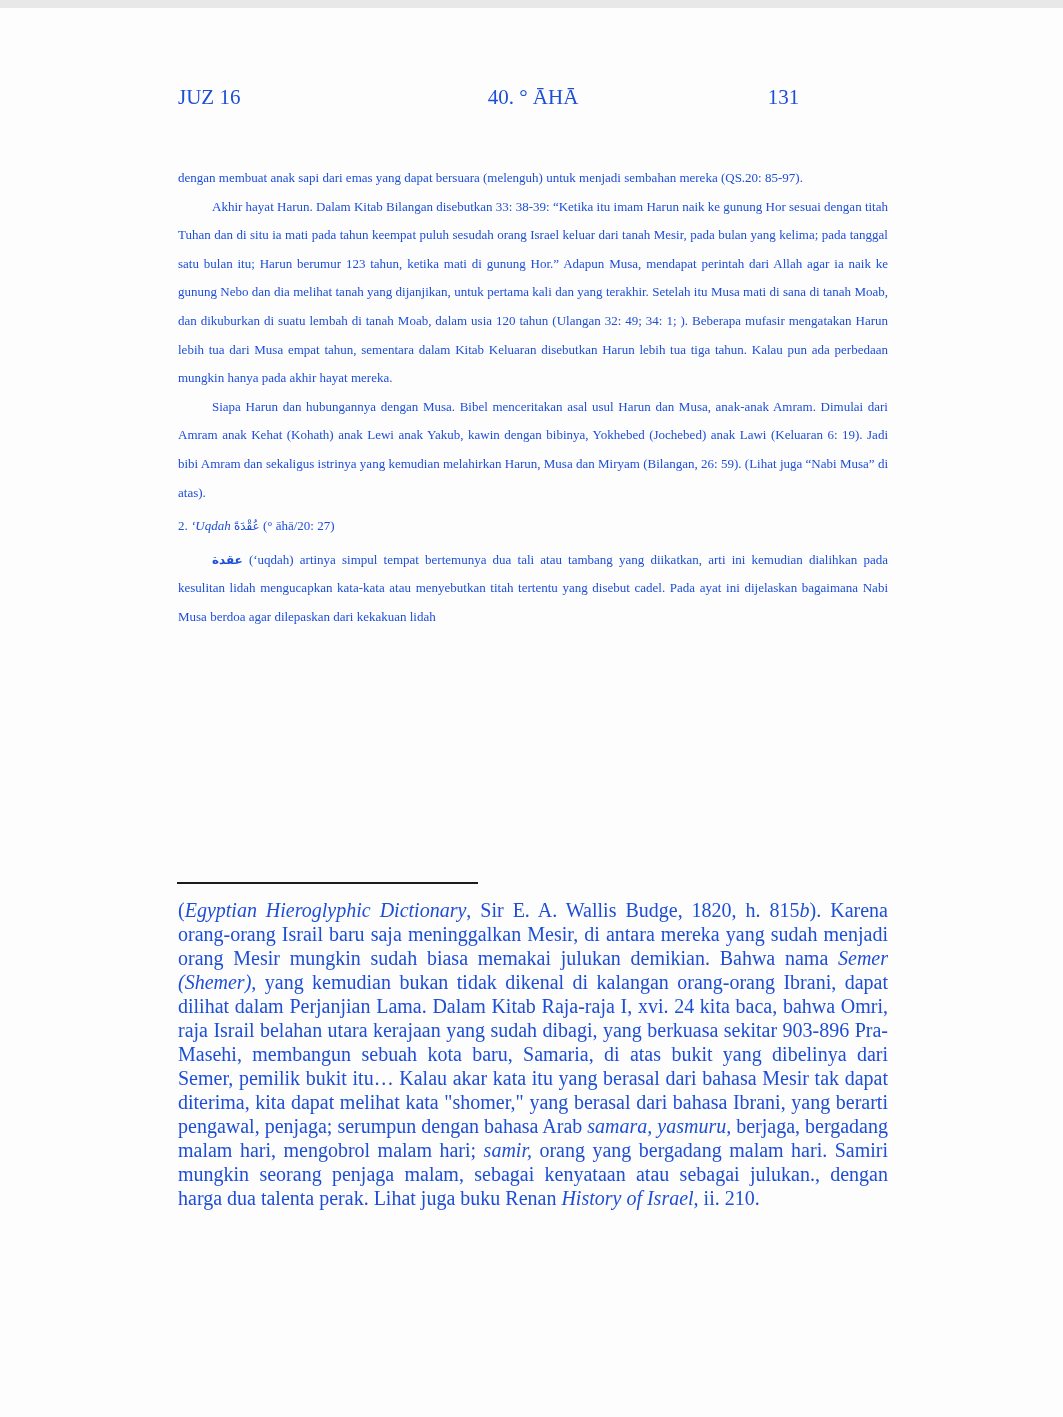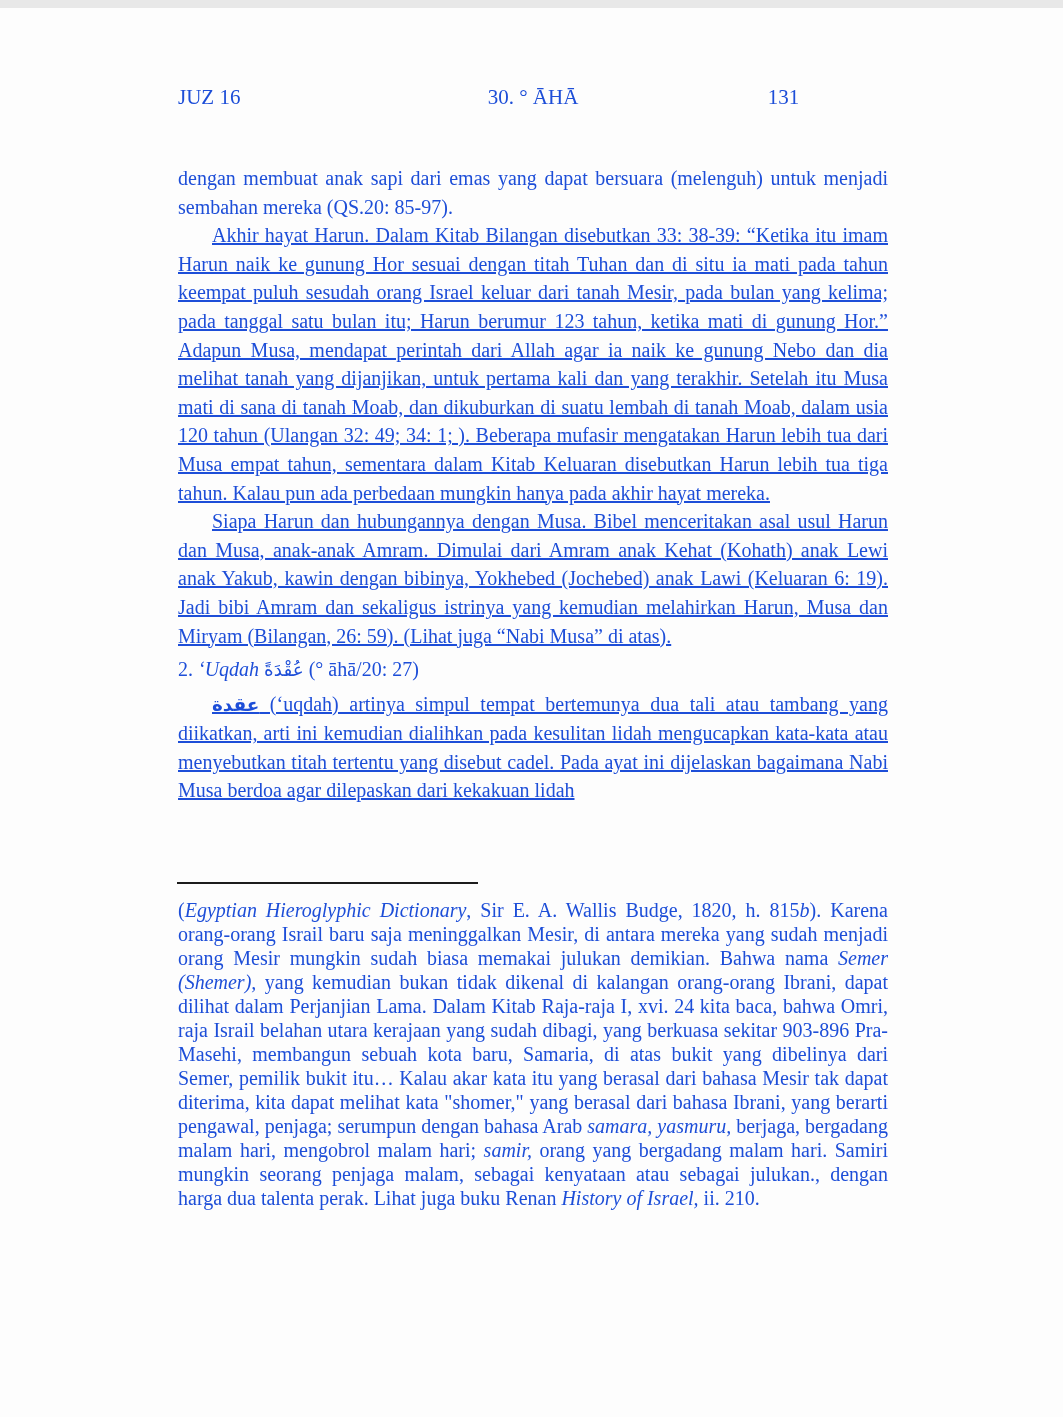--- a/index.html
+++ b/index.html
@@ -24,26 +24,26 @@
   }
   .page-header .h-left  { flex: 1; text-align: left; }
   .page-header .h-center{ flex: 1.4; text-align: center; }
   .page-header .h-right { flex: 1; text-align: center; }
 
   .body-text {
     position: absolute;
     top: 156px;
     left: 178px;
     width: 710px;
-    font-size: 20px;
+    font-size: 13px;
     line-height: 28.6px;
     text-align: justify;
   }
   .body-text p { margin: 0; }
-  .body-text p.indent { text-indent: 34px; text-decoration: underline; }
+  .body-text p.indent { text-indent: 34px; }
   .body-text p.heading { margin: 5px 0 5px 0; text-indent: 0; }
 
   .it { font-style: italic; }
   .bold { font-weight: bold; }
   .ar {
     font-family: "DejaVu Sans", sans-serif;
     font-size: 0.92em;
     direction: rtl;
     unicode-bidi: isolate;
   }
@@ -66,21 +66,21 @@
     text-align: justify;
   }
 </style>
 </head>
 <body>
 
 <div class="page">
 
   <div class="page-header">
     <span class="h-left">JUZ 16</span>
-    <span class="h-center">30. ° ĀHĀ</span>
+    <span class="h-center">40. ° ĀHĀ</span>
     <span class="h-right">131</span>
   </div>
 
   <div class="body-text">
       <p class=""><span>dengan membuat anak sapi dari emas yang dapat bersuara (melenguh) untuk menjadi sembahan mereka (QS.20: 85-97).</span></p>
       <p class="indent"><span>Akhir hayat Harun. Dalam Kitab Bilangan disebutkan 33: 38-39: “Ketika itu imam Harun naik ke gunung Hor sesuai dengan titah Tuhan dan di situ ia mati pada tahun keempat puluh sesudah orang Israel keluar dari tanah Mesir, pada bulan yang kelima; pada tanggal satu bulan itu;  Harun berumur 123 tahun, ketika mati di gunung Hor.” Adapun Musa, mendapat perintah dari Allah agar ia naik ke gunung Nebo dan dia melihat tanah yang dijanjikan, untuk pertama kali dan yang terakhir. Setelah itu Musa mati di sana di tanah Moab, dan dikuburkan di suatu lembah di tanah Moab, dalam usia 120 tahun (Ulangan 32: 49; 34: 1; ). Beberapa mufasir mengatakan Harun lebih tua dari Musa empat tahun, sementara dalam Kitab Keluaran disebutkan Harun lebih tua tiga tahun. Kalau pun ada perbedaan mungkin hanya pada akhir hayat mereka.</span></p>
       <p class="indent"><span>Siapa Harun dan hubungannya dengan Musa. Bibel menceritakan asal usul Harun dan Musa, anak-anak Amram. Dimulai dari Amram anak Kehat (Kohath) anak Lewi anak Yakub, kawin dengan bibinya, Yokhebed (Jochebed) anak Lawi (Keluaran 6: 19). Jadi bibi Amram dan sekaligus istrinya yang kemudian melahirkan Harun, Musa dan Miryam (Bilangan, 26: 59). (Lihat juga “Nabi Musa” di atas).</span></p>
       <p class="heading"><span>2. </span><span class="it">‘Uqdah</span><span> </span><span class="ar">عُقْدَةً</span><span> (° āhā/20: 27)</span></p>
       <p class="indent"><span class="bold ar">عقدة</span><span> (‘uqdah) artinya simpul tempat bertemunya dua tali atau tambang yang diikatkan, arti ini kemudian dialihkan pada kesulitan lidah mengucapkan kata-kata atau menyebutkan titah tertentu yang disebut cadel. Pada ayat ini dijelaskan bagaimana Nabi Musa berdoa agar dilepaskan dari kekakuan lidah</span></p>
     </div>

